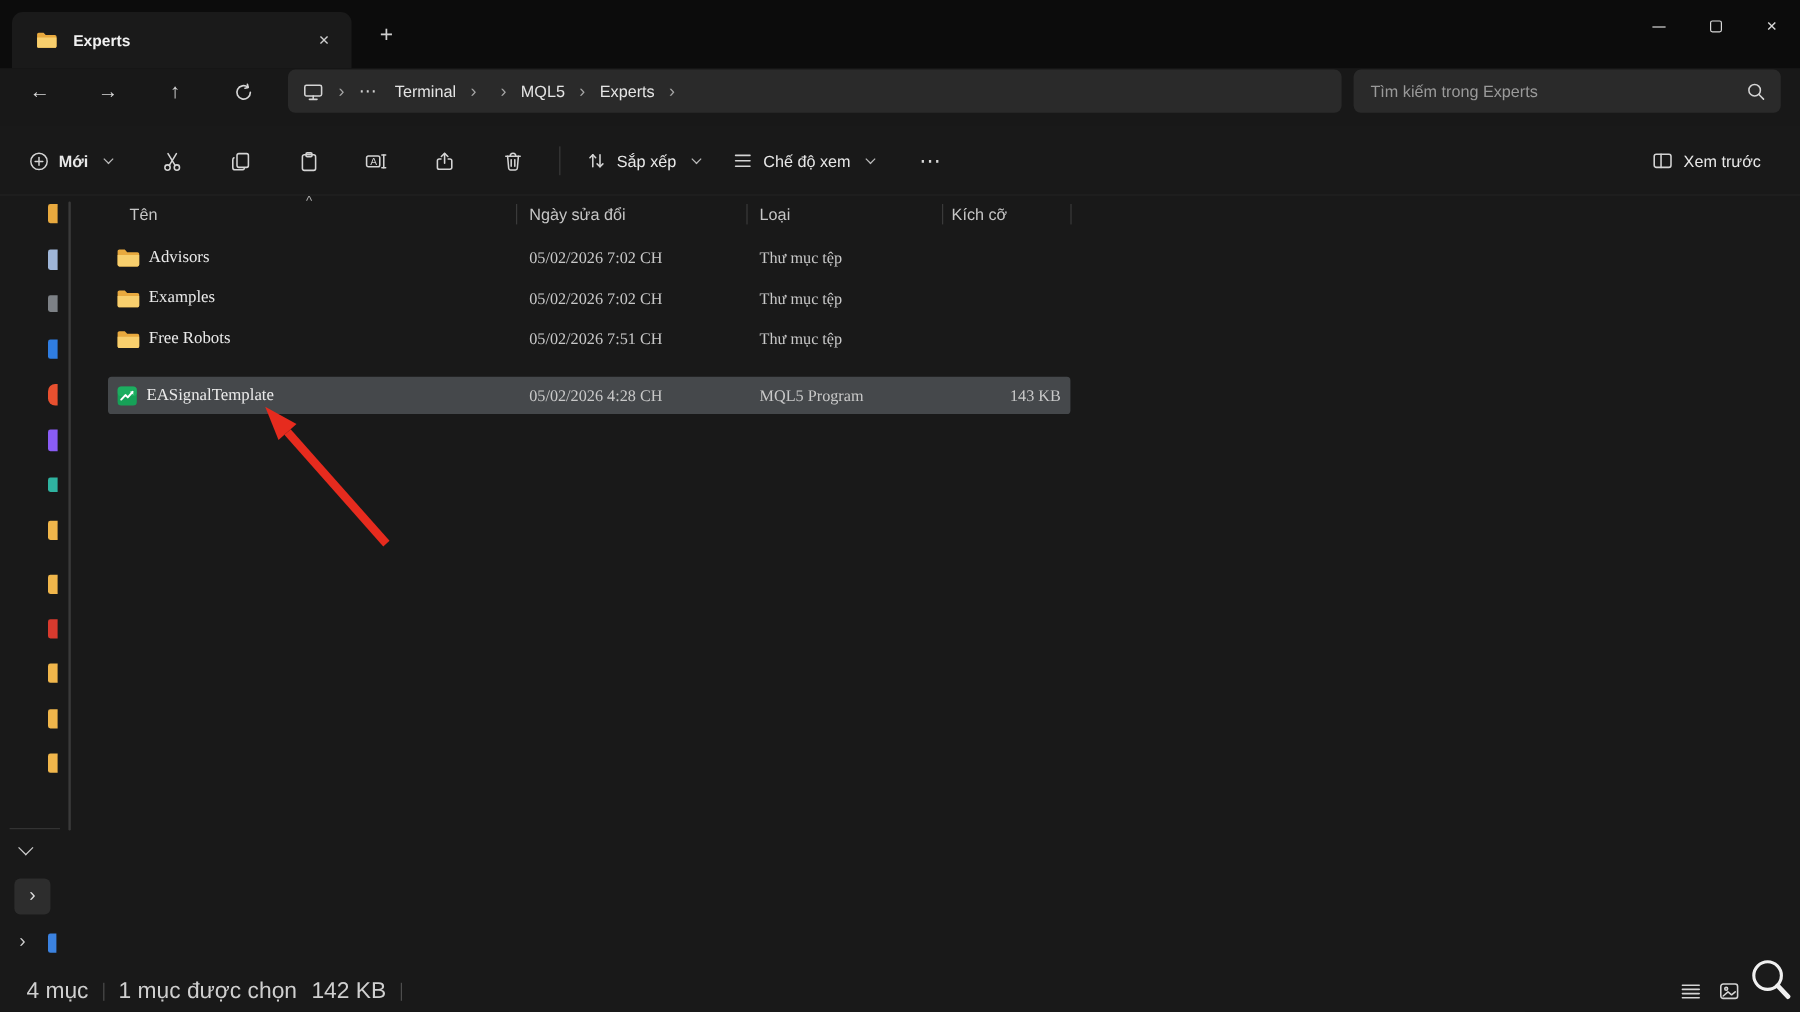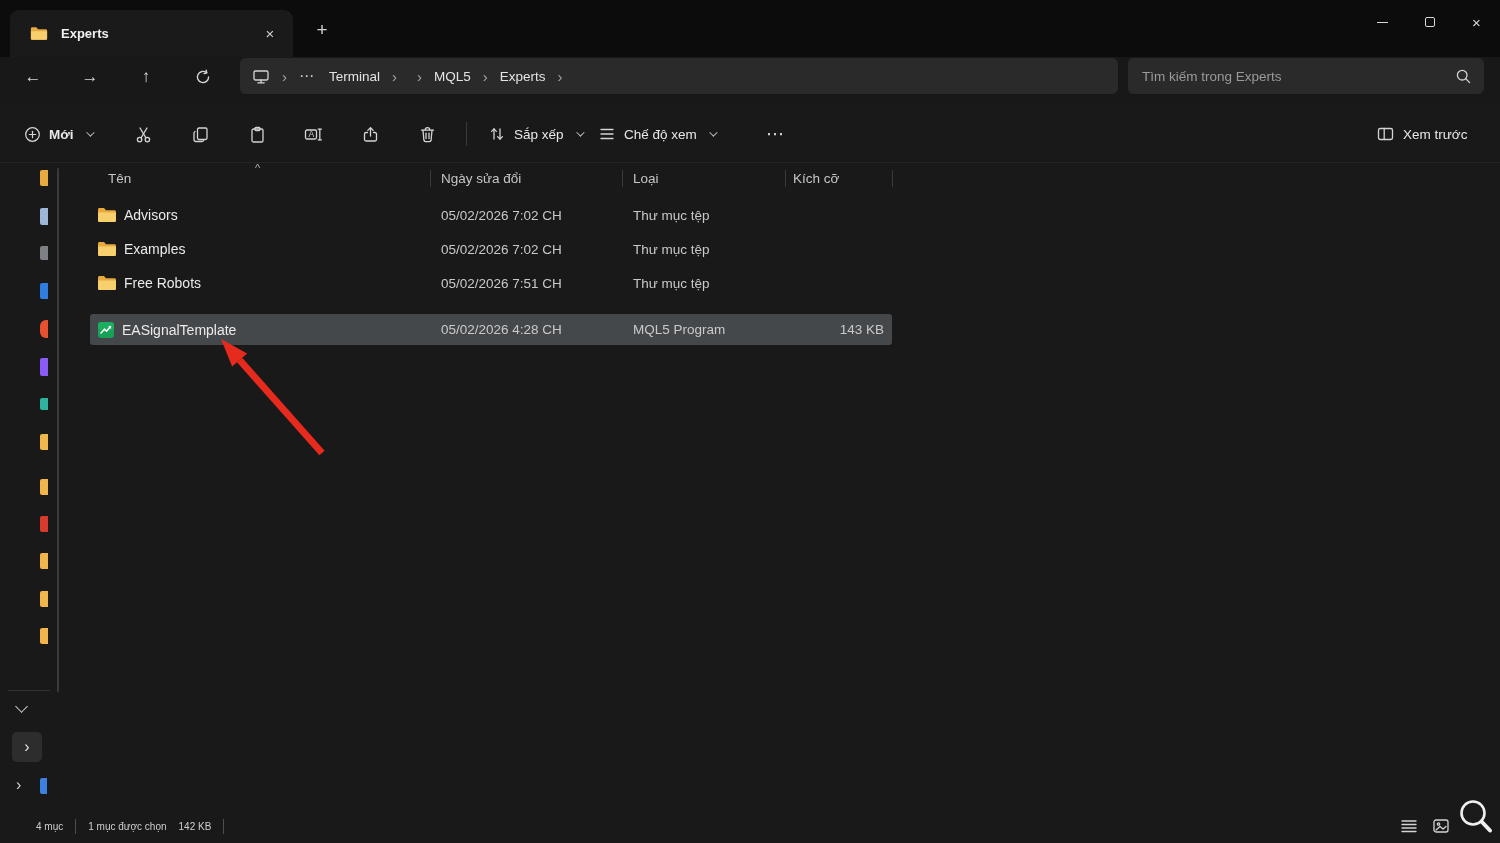--- a/index.html
+++ b/index.html
@@ -63,29 +63,29 @@
   .lheader { position:absolute; left:90px; top:163px; width:802px; height:30px; display:grid;
              grid-template-columns:340px 192px 163px 107px; align-items:center; font-size:13.5px; color:#c6c6c6; }
   .lheader .h-name { padding-left:18px; }
   .lheader .h-date, .lheader .h-type { padding-left:11px; }
   .lheader .h-size { padding-left:8px; }
   .hsep { position:absolute; top:7px; width:1px; height:17px; background:#3a3a3a; }
   .sortcaret { position:absolute; left:165px; top:-1px; font-size:11px; color:#b2b2b2; }
 
   .rows { position:absolute; left:90px; top:198px; width:802px; }
   .frow { width:802px; height:34px; display:grid; grid-template-columns:340px 192px 163px 107px; align-items:center;
-          border-radius:3px; }
+          border-radius:3px;font-family:Liberation Serif, serif; }
   .frow.selected { background:#45484b; height:31px; margin-top:14px; }
   .c-name { display:flex; align-items:center; padding-left:7px; gap:7px; font-size:14px; color:#eaeaea; overflow:hidden; white-space:nowrap; }
   .c-date, .c-type { padding-left:11px; font-size:13.5px; color:#c9c9c9; white-space:nowrap; }
   .c-size { font-size:13.5px; color:#c9c9c9; text-align:right; padding-right:8px; white-space:nowrap; }
 
   
   .statusbar { position:absolute; left:0; top:810px; width:1500px; height:33px; display:flex; align-items:center;
-               padding-left:36px; font-size:10px; color:#cfcfcf; }
+               padding-left:22px; font-size:19px; color:#cfcfcf; }
   .st-sep { width:1px; height:15px; background:#4d4d4d; margin:0 12px; }
   .st-gap { width:12px; }
   .status-right { position:absolute; right:46px; top:815px; display:flex; gap:6px; }
   .svbtn { width:26px; height:22px; display:flex; align-items:center; justify-content:center; border-radius:3px; }
 
   .arrow-overlay { position:absolute; left:0; top:0; width:1500px; height:843px; pointer-events:none; }
   .magnifier { position:absolute; left:1454px; top:795px; }
 </style>
 </head>
 <body>
@@ -219,21 +219,21 @@
     <svg class="ic" width="18" height="18" viewBox="0 0 18 18">
       <line x1="6" y1="14" x2="6" y2="4"></line>
       <polyline points="3.6,6.4 6,4 8.4,6.4"></polyline>
       <line x1="12" y1="4" x2="12" y2="14"></line>
       <polyline points="9.6,11.6 12,14 14.4,11.6"></polyline>
     </svg>
     <span>Sắp xếp</span>
     <span class="chev"></span>
   </div>
 
-  <div class="tbtn" style="left:588px">
+  <div class="tbtn" style="left:600px">
     <svg class="ic" width="18" height="18" viewBox="0 0 18 18">
       <line x1="3" y1="4.5" x2="15" y2="4.5"></line>
       <line x1="3" y1="9" x2="15" y2="9"></line>
       <line x1="3" y1="13.5" x2="15" y2="13.5"></line>
     </svg>
     <span>Chế độ xem</span>
     <span class="chev"></span>
   </div>
 
   <div class="ticon" style="left:756px;font-size:18px;color:#d8d8d8">⋯</div>

